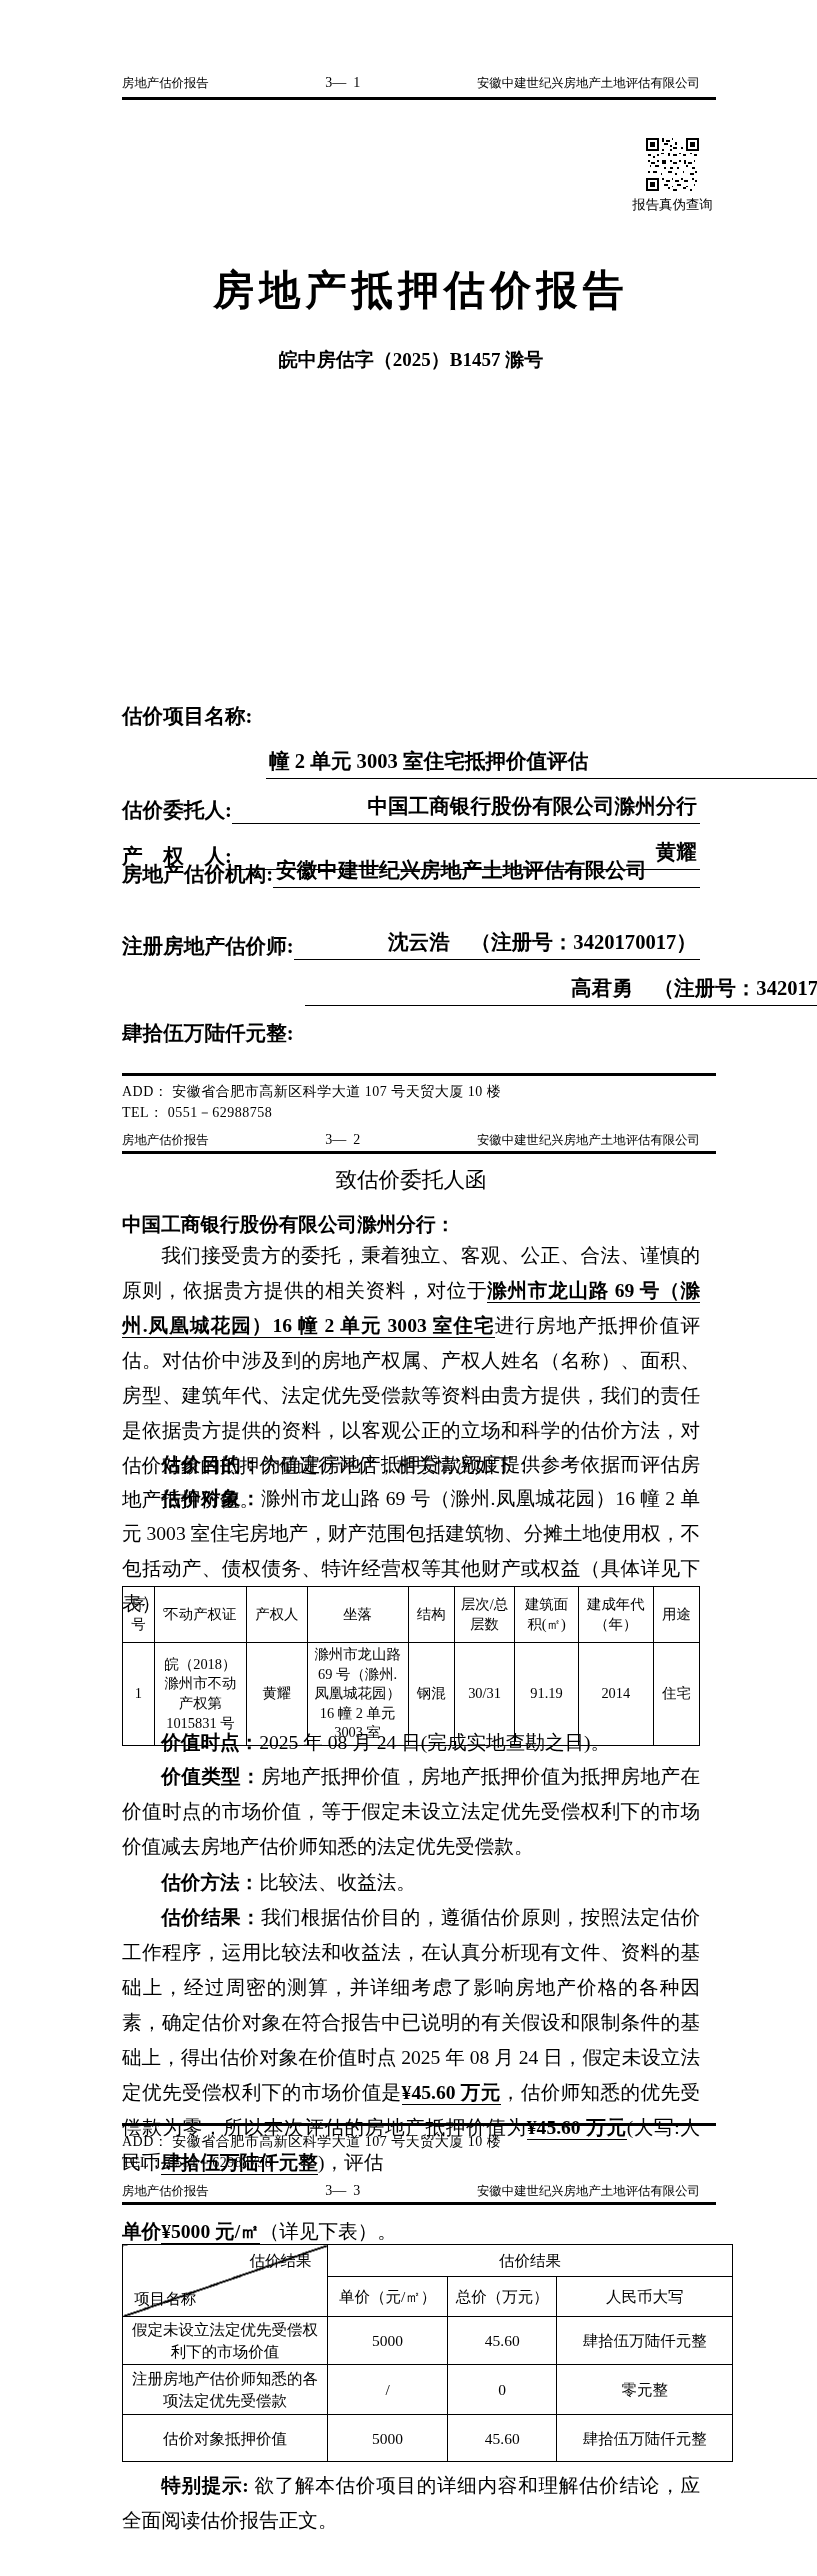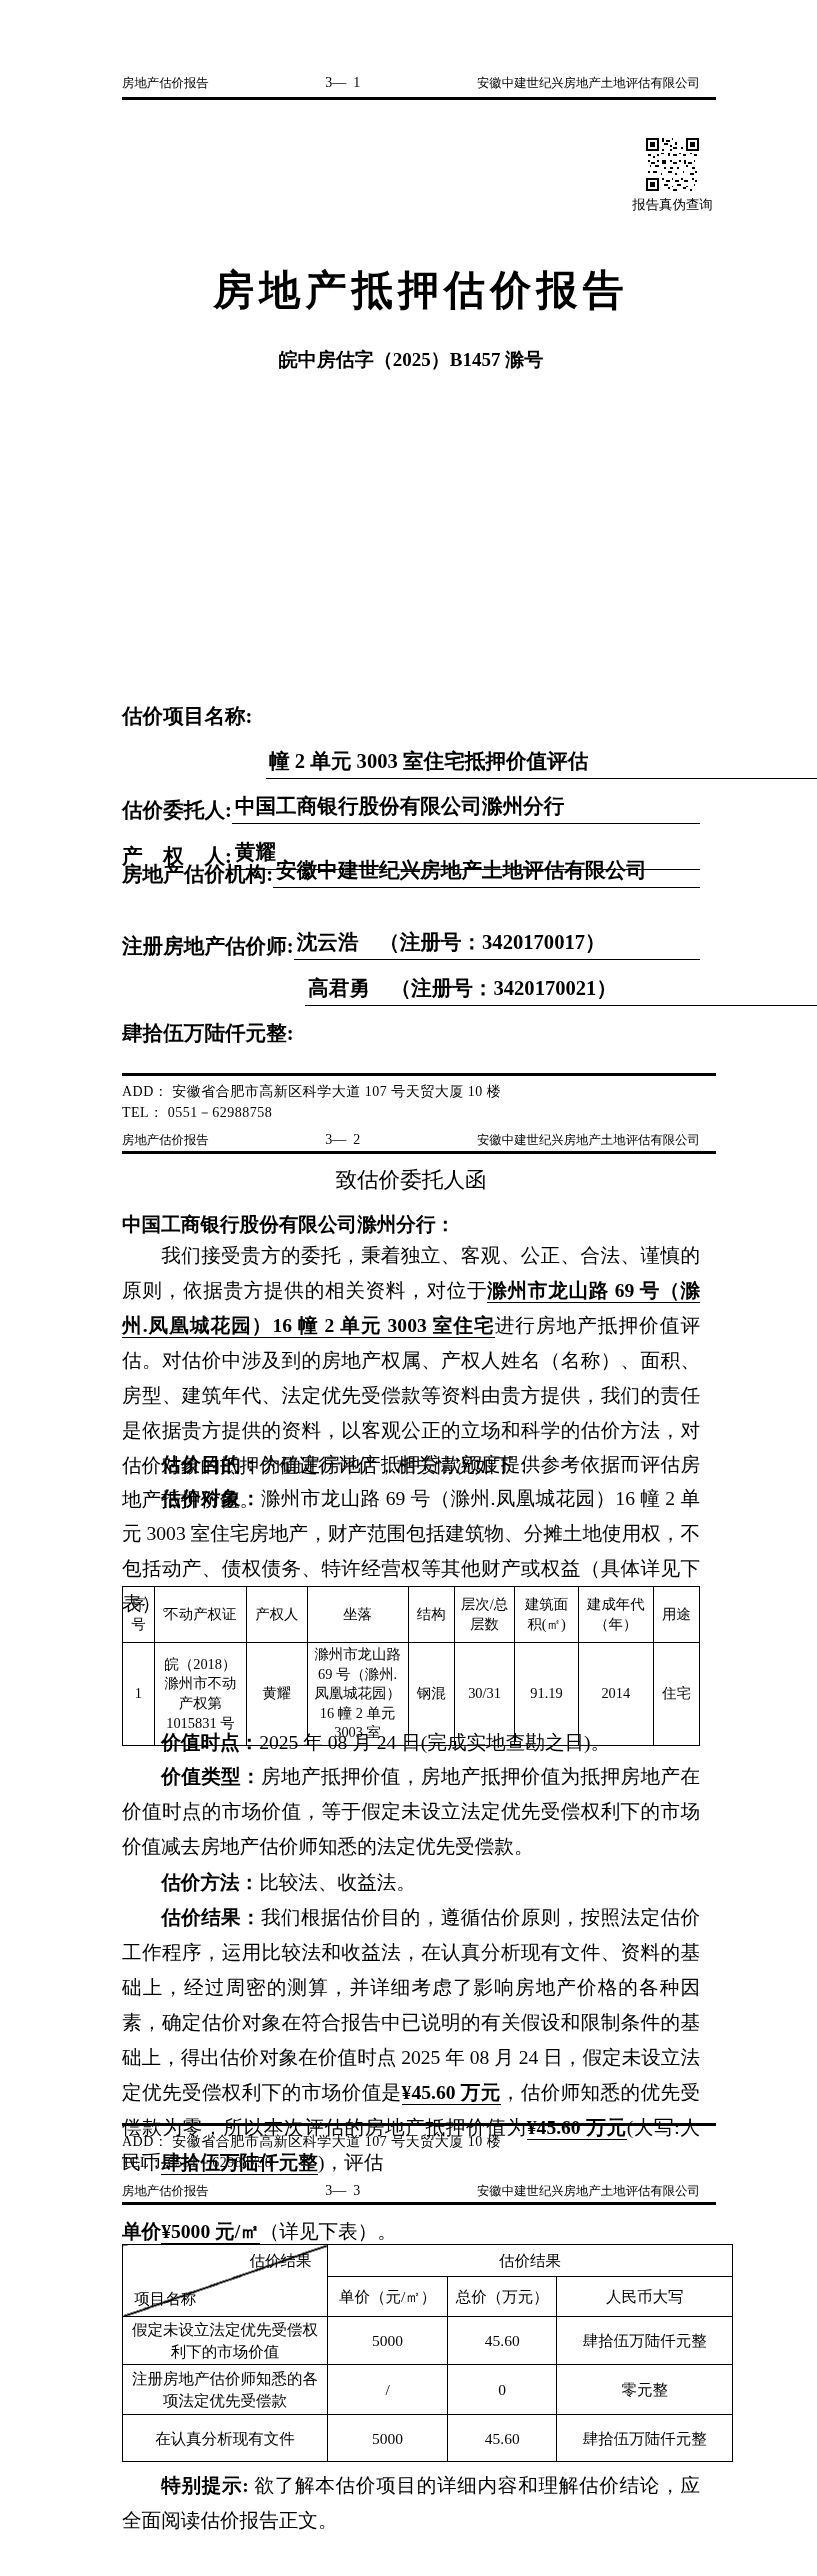--- a/index.html
+++ b/index.html
@@ -17,21 +17,21 @@
   .qr-caption{position:absolute;left:630px;top:196px;width:85px;text-align:center;
               font-size:13.4px;font-weight:normal;}
   .title{position:absolute;left:122px;top:253px;width:578px;margin:10px;text-align:center;
          font-size:41px;font-weight:bold;letter-spacing:5.2px;}
   .subtitle{position:absolute;left:122px;top:347px;width:578px;text-align:center;
             font-size:19px;font-weight:bold;}
   .frow{position:absolute;left:122px;width:578px;display:flex;align-items:flex-end;
         font-size:20.6px;font-weight:bold;}
   .flabel{white-space:nowrap;}
   .fval{flex:1;border-bottom:1.5px solid #000;padding:0 3.1px 2.6px 3.1px;min-height:26px;}
-  .fval.c{text-align:left;}
+  .fval.c{text-align:right;}
   
   .para{position:absolute;left:122px;width:578px;margin:0;font-size:19.6px;line-height:35px;
         text-align:justify;}
   .ind{text-indent:2em;}
   .h2c{position:absolute;left:122px;width:578px;text-align:center;font-size:21.6px;font-weight:normal;}
   .b{font-weight:bold;}
   .bu{font-weight:bold;border-bottom:1.5px solid #000;padding-bottom:1px;}
   
   table{border-collapse:collapse;position:absolute;table-layout:fixed;}
   td{border:1px solid #000;font-size:14.4px;text-align:center;vertical-align:middle;
@@ -297,21 +297,21 @@
       <td>45.60</td>
       <td>肆拾伍万陆仟元整</td>
     </tr>
     <tr style="height:50px">
       <td>注册房地产估价师知悉的各项法定优先受偿款</td>
       <td>/</td>
       <td>0</td>
       <td>零元整</td>
     </tr>
     <tr style="height:47px">
-      <td>在认真分析现有文件</td>
+      <td>估价对象抵押价值</td>
       <td>5000</td>
       <td>45.60</td>
       <td>肆拾伍万陆仟元整</td>
     </tr>
   </tbody>
     </table>
 
   <p class="para ind" style="top:2468px">
     <span class="b">特别提示:</span> <span>欲了解本估价项目的详细内容和理解估价结论，应全面阅读估价报告正文。</span>
   </p>

